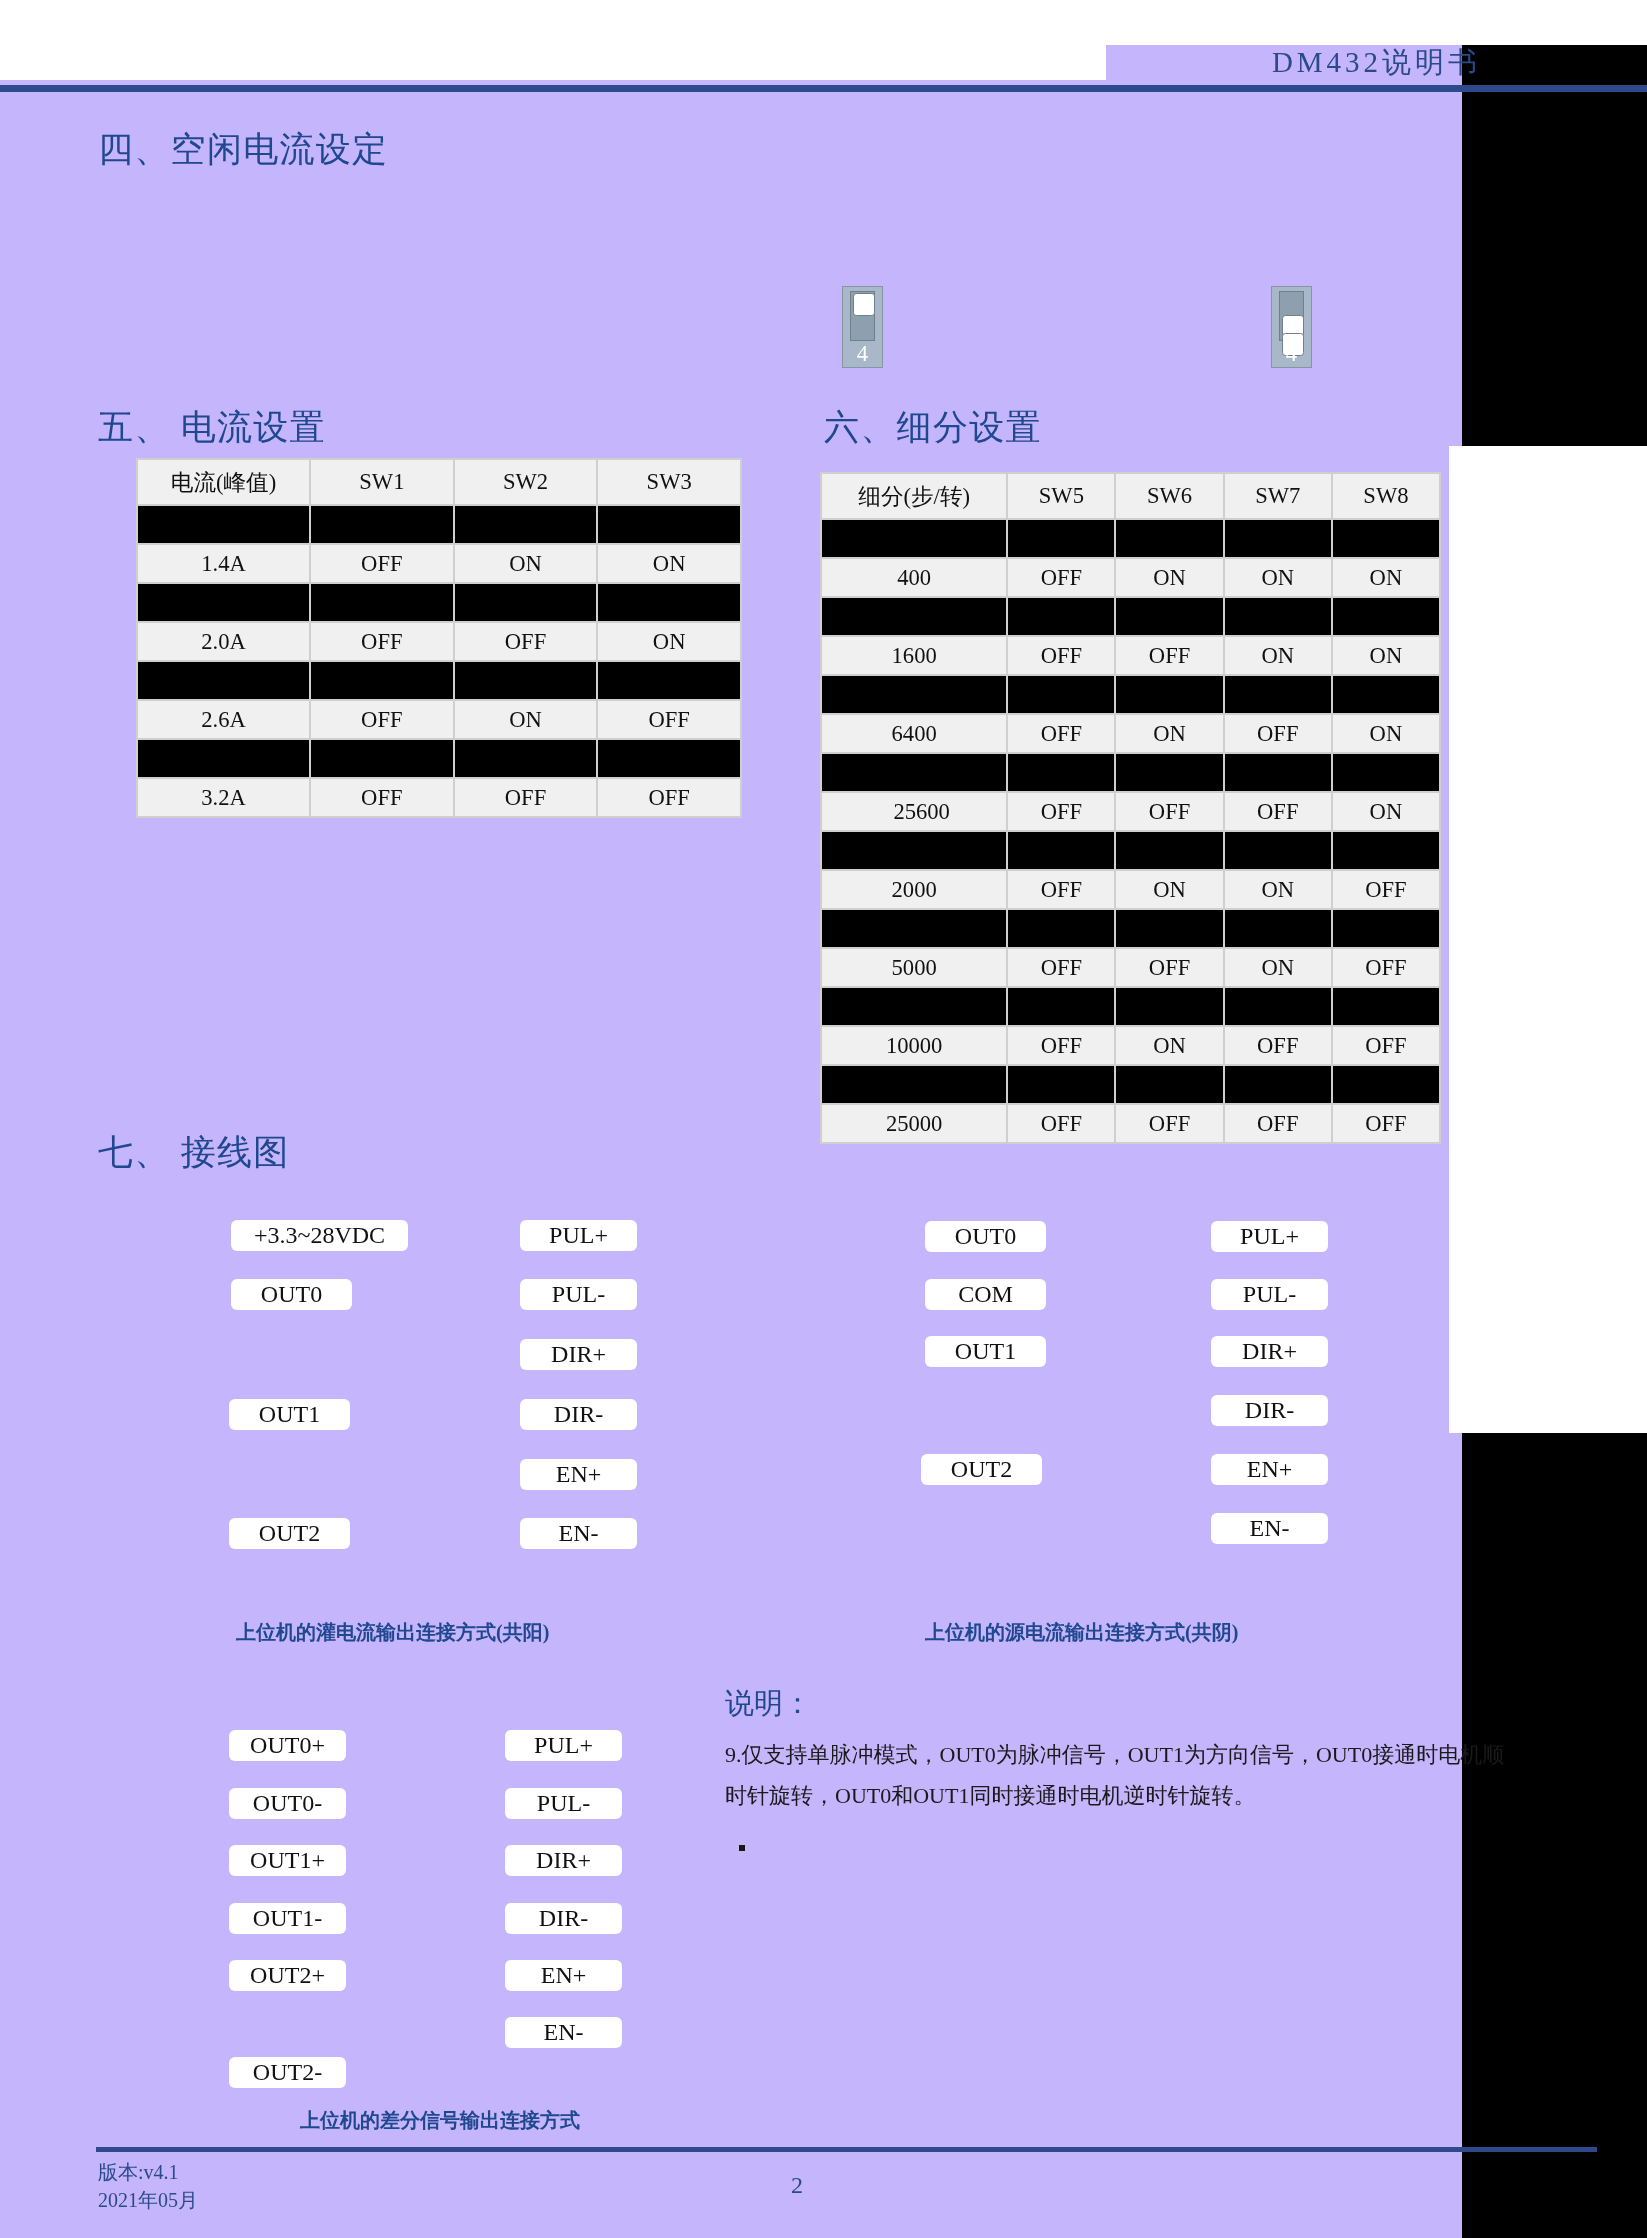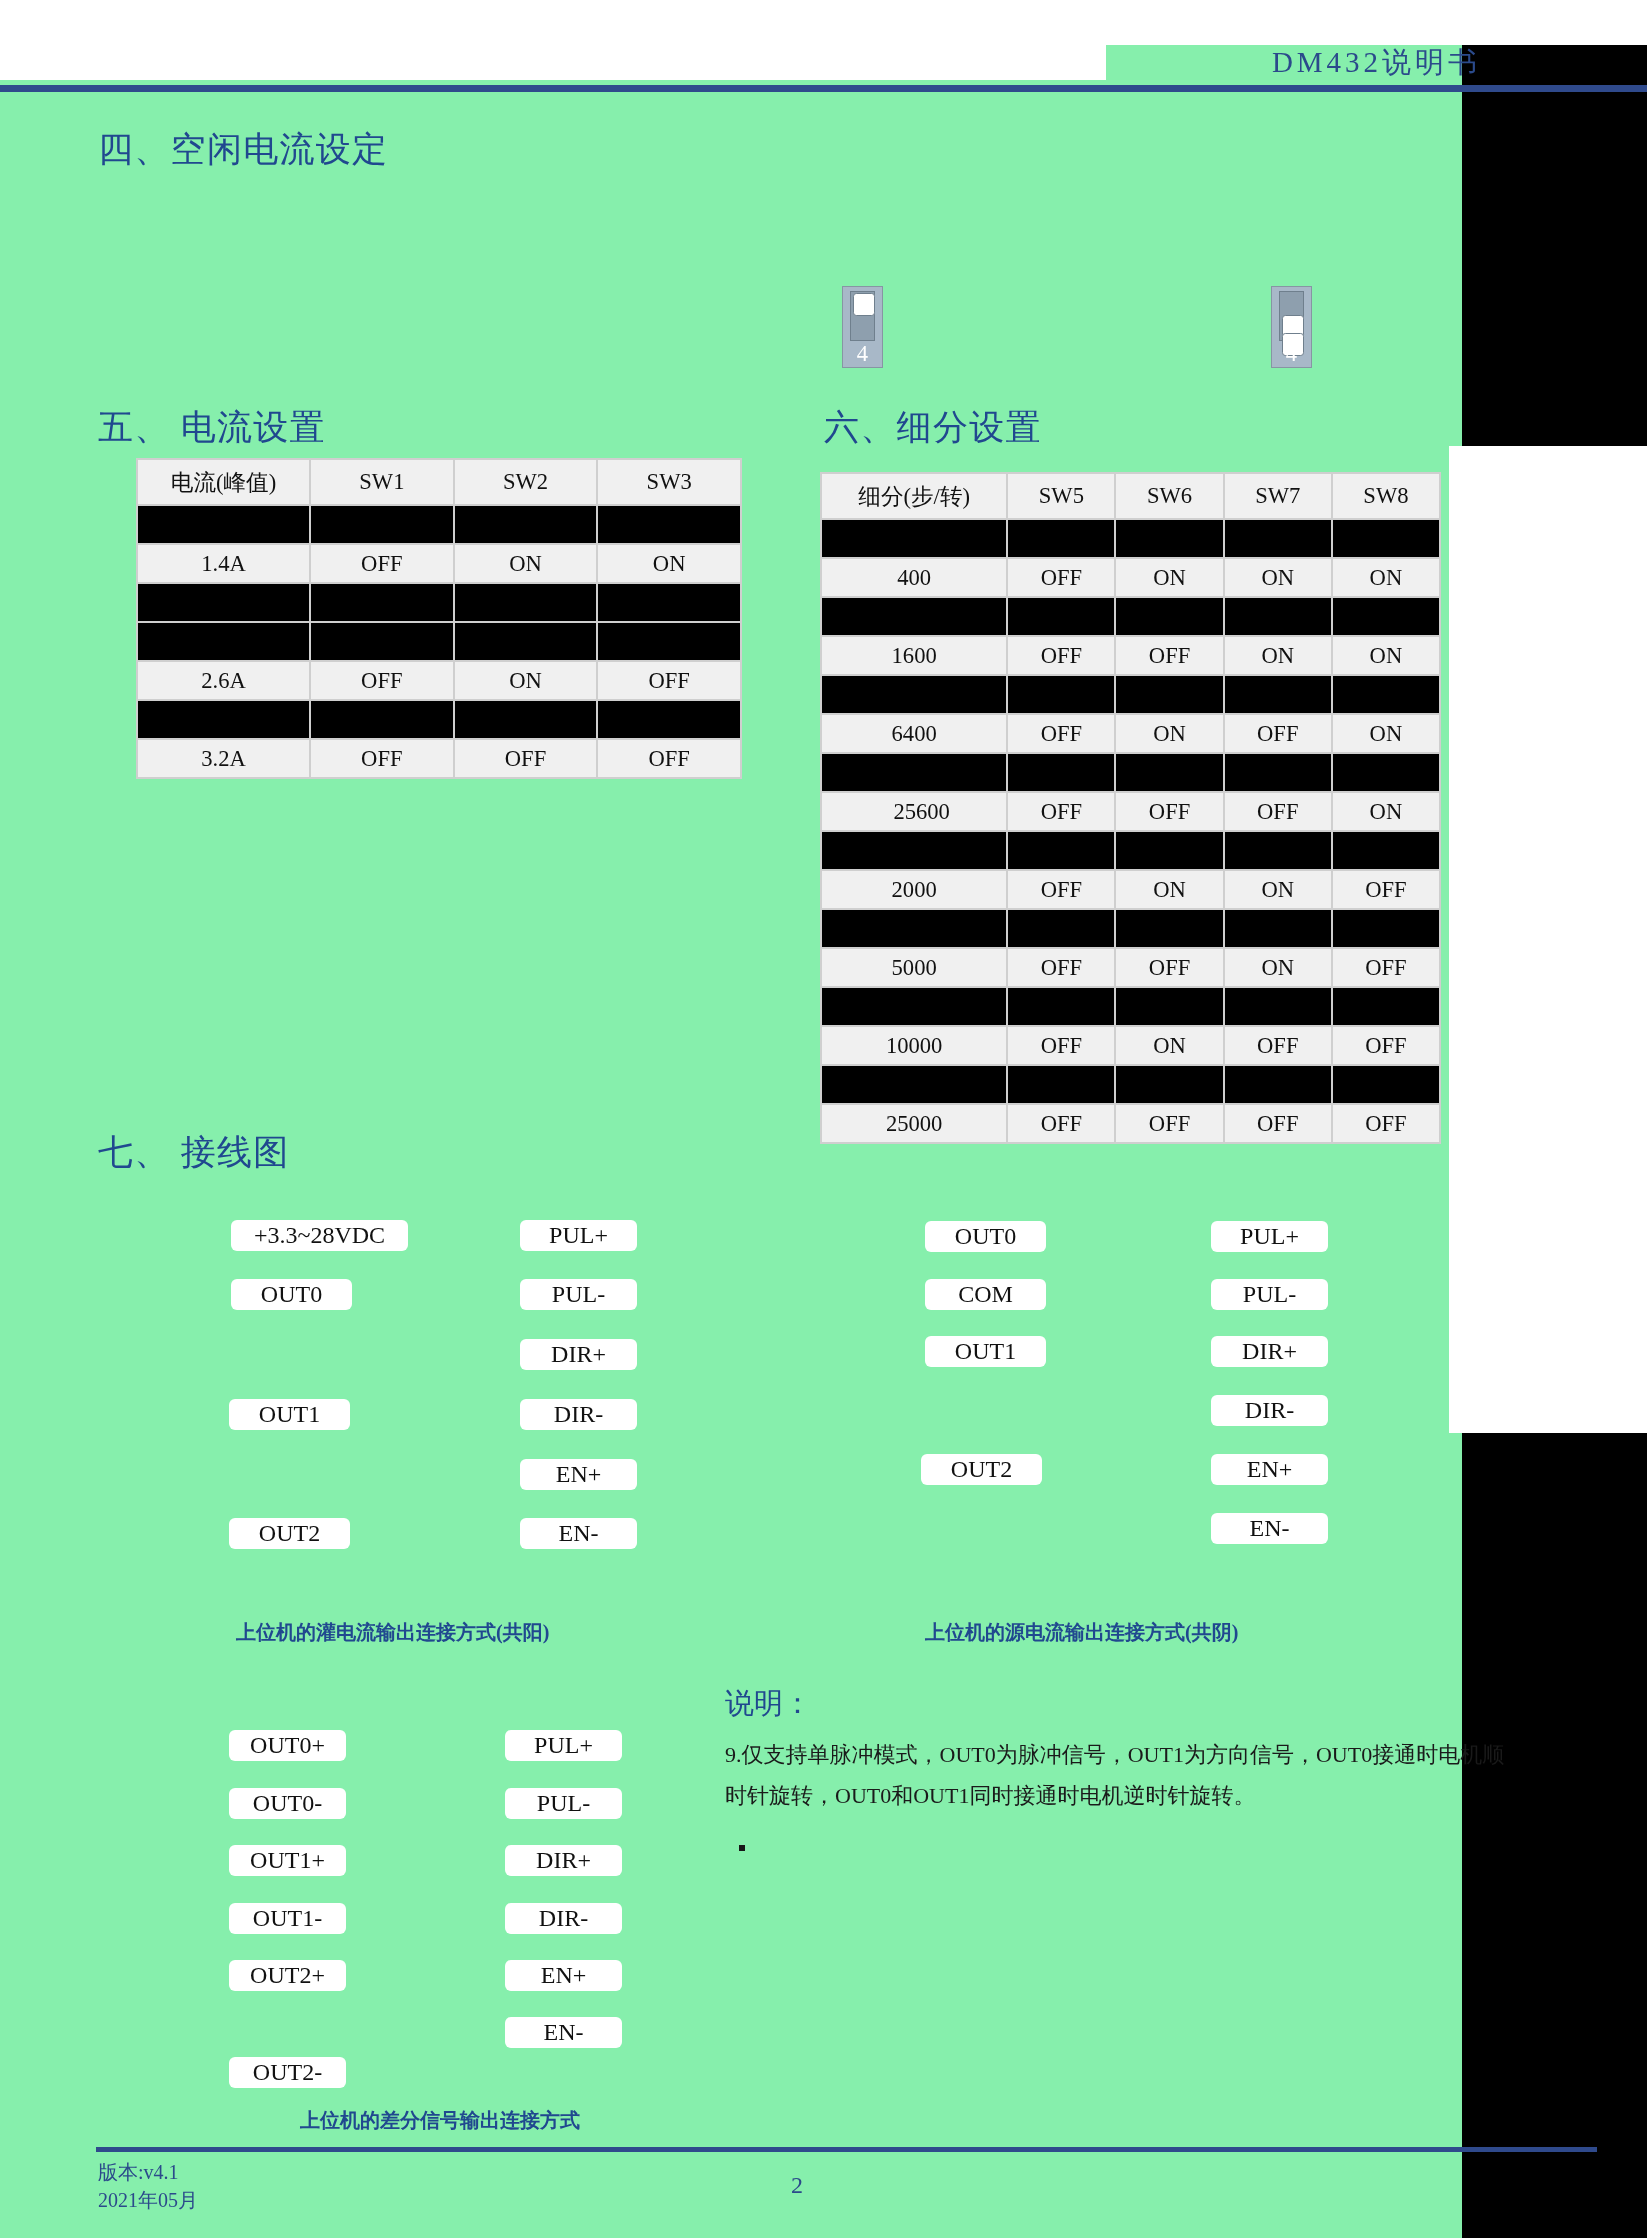--- a/index.html
+++ b/index.html
@@ -1,19 +1,19 @@
 <!DOCTYPE html>
 <html style="font-size:10.6px"><head>
 <meta charset="utf-8">
 <style>
   html,body{margin:0;padding:0;background:#000;}
   body{width:1647px;height:2239px;position:relative;overflow:hidden;
        font-family:"Liberation Serif","DejaVu Serif",serif;color:#1f1f1f;}
 
-  .page{position:absolute;left:0;top:0;width:1462px;height:2239px;background:#86efac;}
+  .page{position:absolute;left:0;top:0;width:1462px;height:2239px;background:#c4b5fd;}
 
   
   .hdr-white-left{position:absolute;left:0;top:0;width:1106px;height:80px;background:#fff;}
   .hdr-white-topright{position:absolute;left:1106px;top:0;width:541px;height:45px;background:#fff;}
   .hdr-title{position:absolute;left:1106px;top:41px;width:541px;height:43px;
              color:#2b4a8b;font-size:29px;letter-spacing:4px;text-align:center;
              line-height:43px;white-space:nowrap;}
   .hdr-rule{position:absolute;left:0;top:85px;width:1647px;height:6.6px;background:#2f4a8c;}
 
   
@@ -106,20 +106,26 @@
           <td style="width: 140px;">OFF</td>
           <td style="width: 140px;">ON</td>
           <td style="width: 140px;">ON</td>
         </tr>
         <tr class="blkrow">
           <td class="blk">&nbsp;</td>
           <td class="blk">&nbsp;</td>
           <td class="blk">&nbsp;</td>
           <td class="blk">&nbsp;</td>
         </tr>
+        <tr>
+          <td style="width: 169px;">2.0A</td>
+          <td style="width: 140px;">OFF</td>
+          <td style="width: 140px;">OFF</td>
+          <td style="width: 140px;">ON</td>
+        </tr>
         <tr class="blkrow">
           <td class="blk">&nbsp;</td>
           <td class="blk">&nbsp;</td>
           <td class="blk">&nbsp;</td>
           <td class="blk">&nbsp;</td>
         </tr>
         <tr>
           <td style="width: 169px;">2.6A</td>
           <td style="width: 140px;">OFF</td>
           <td style="width: 140px;">ON</td>

